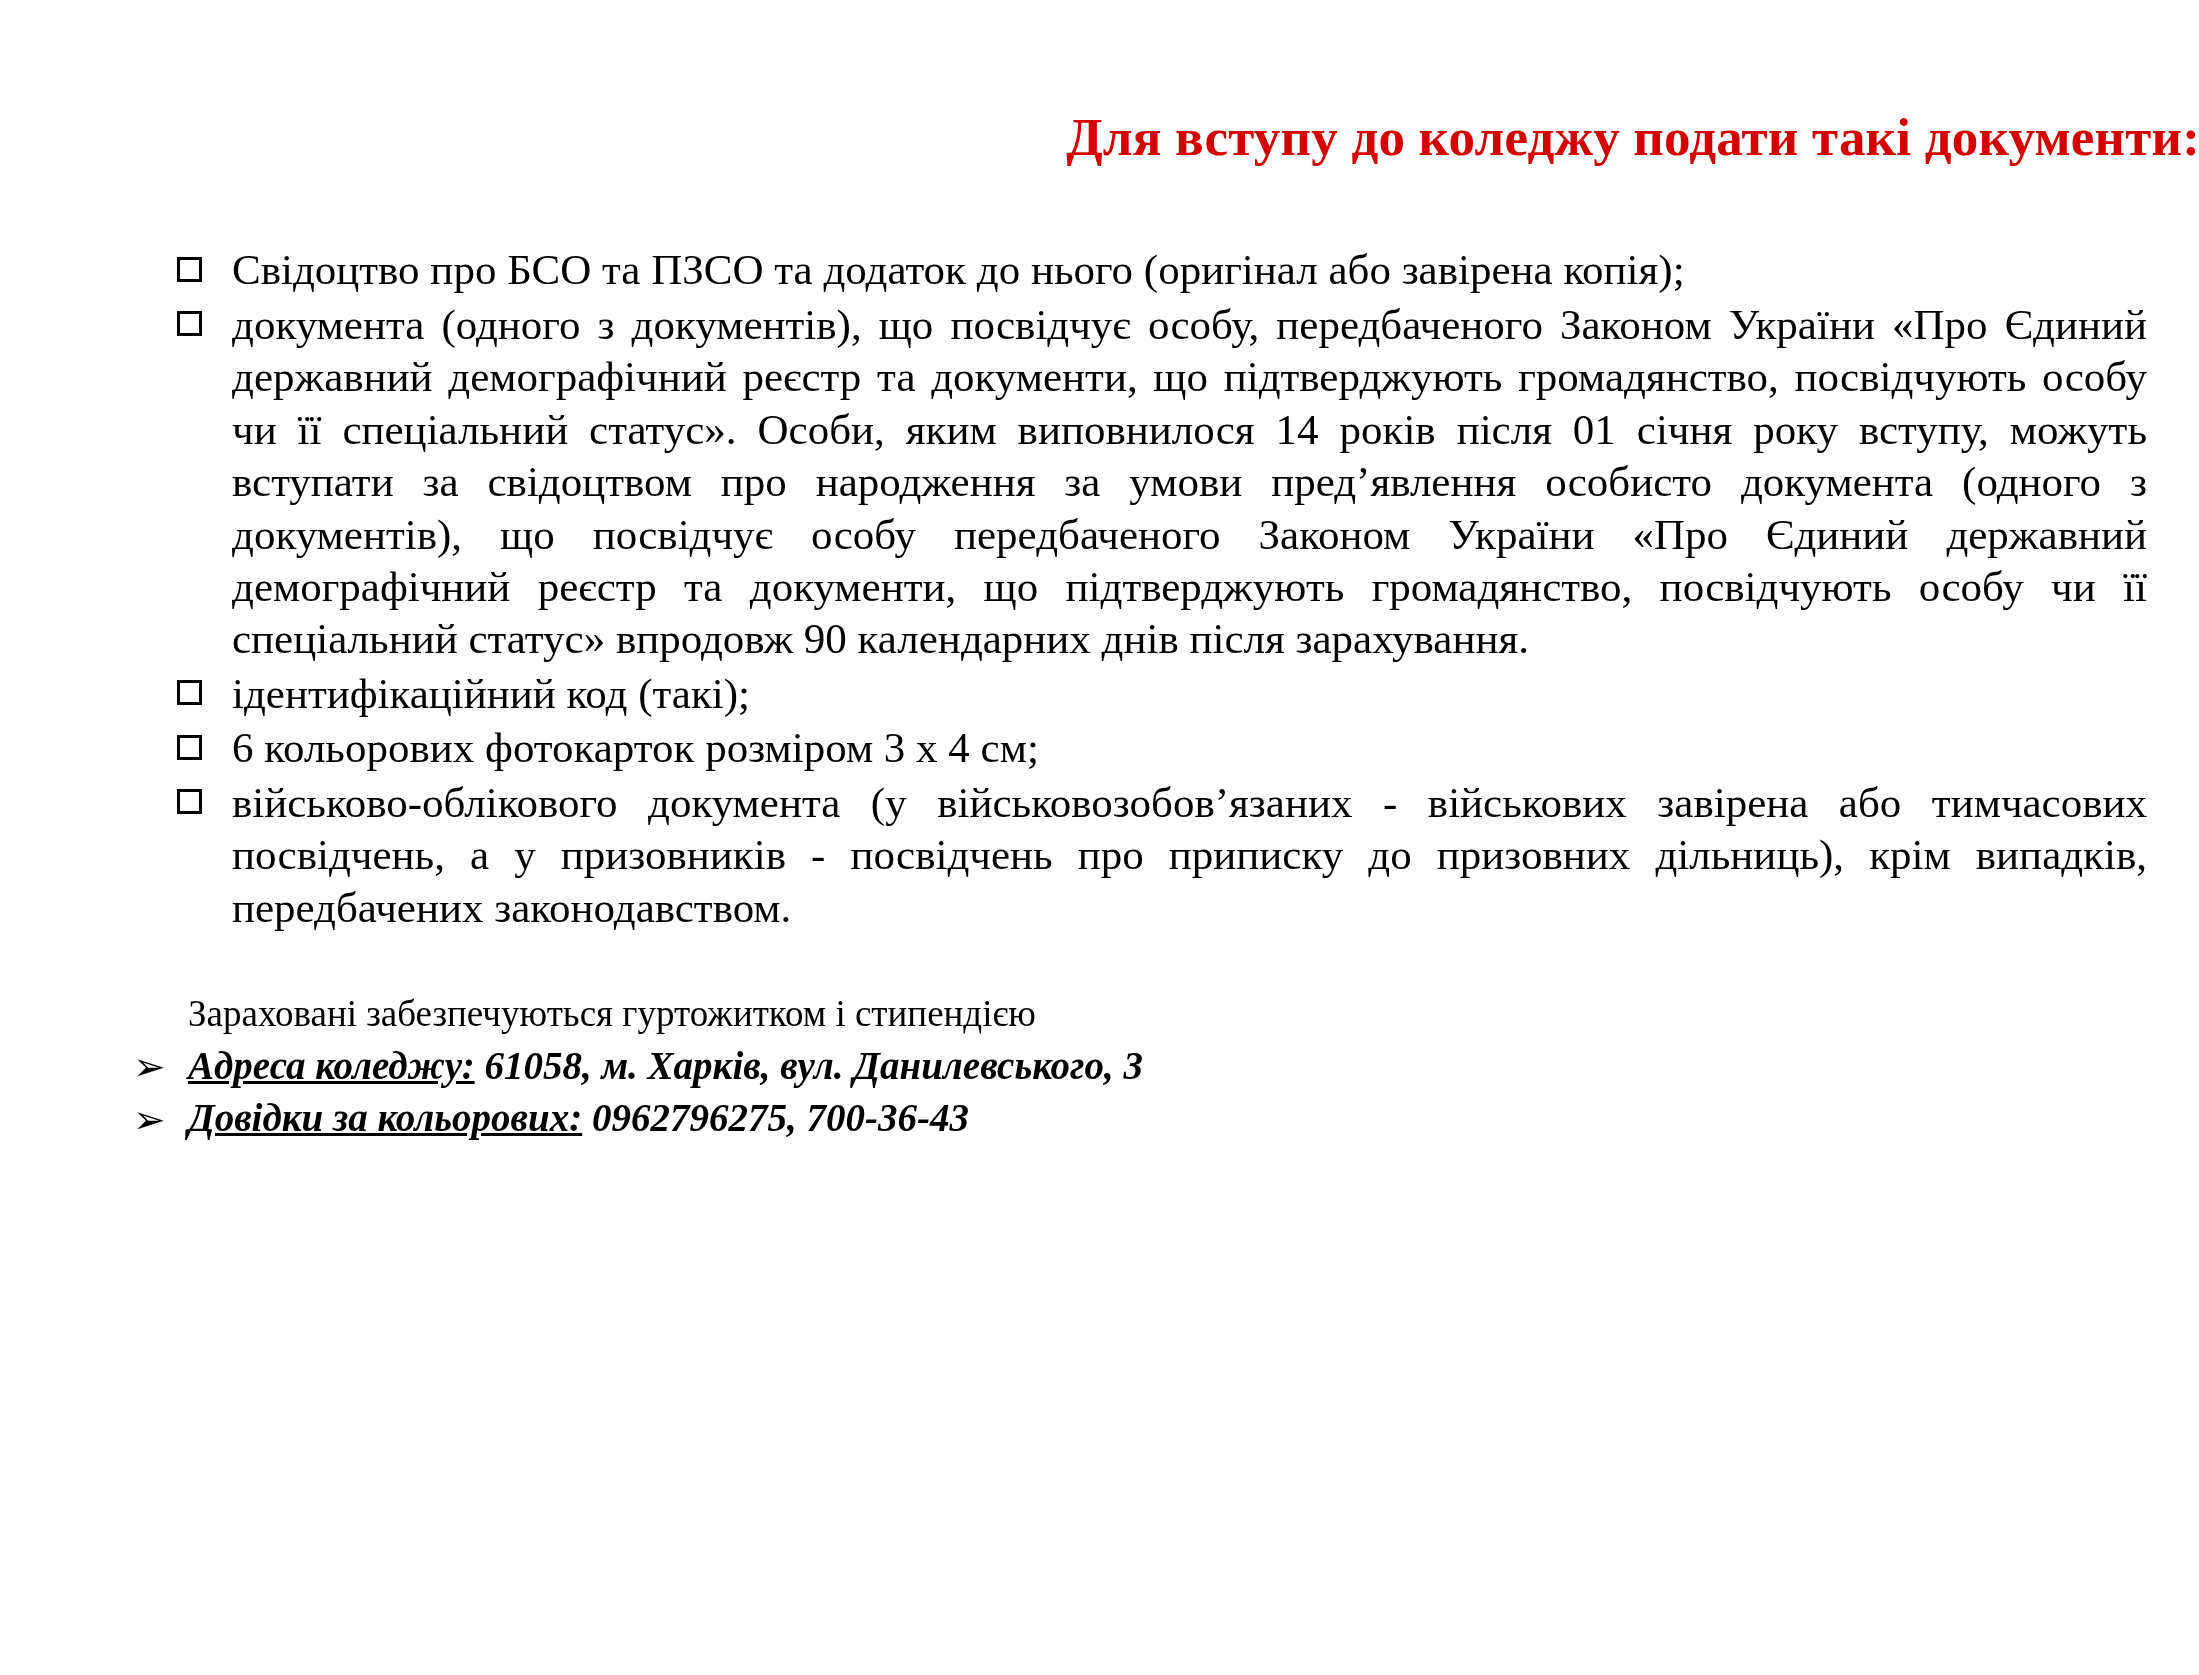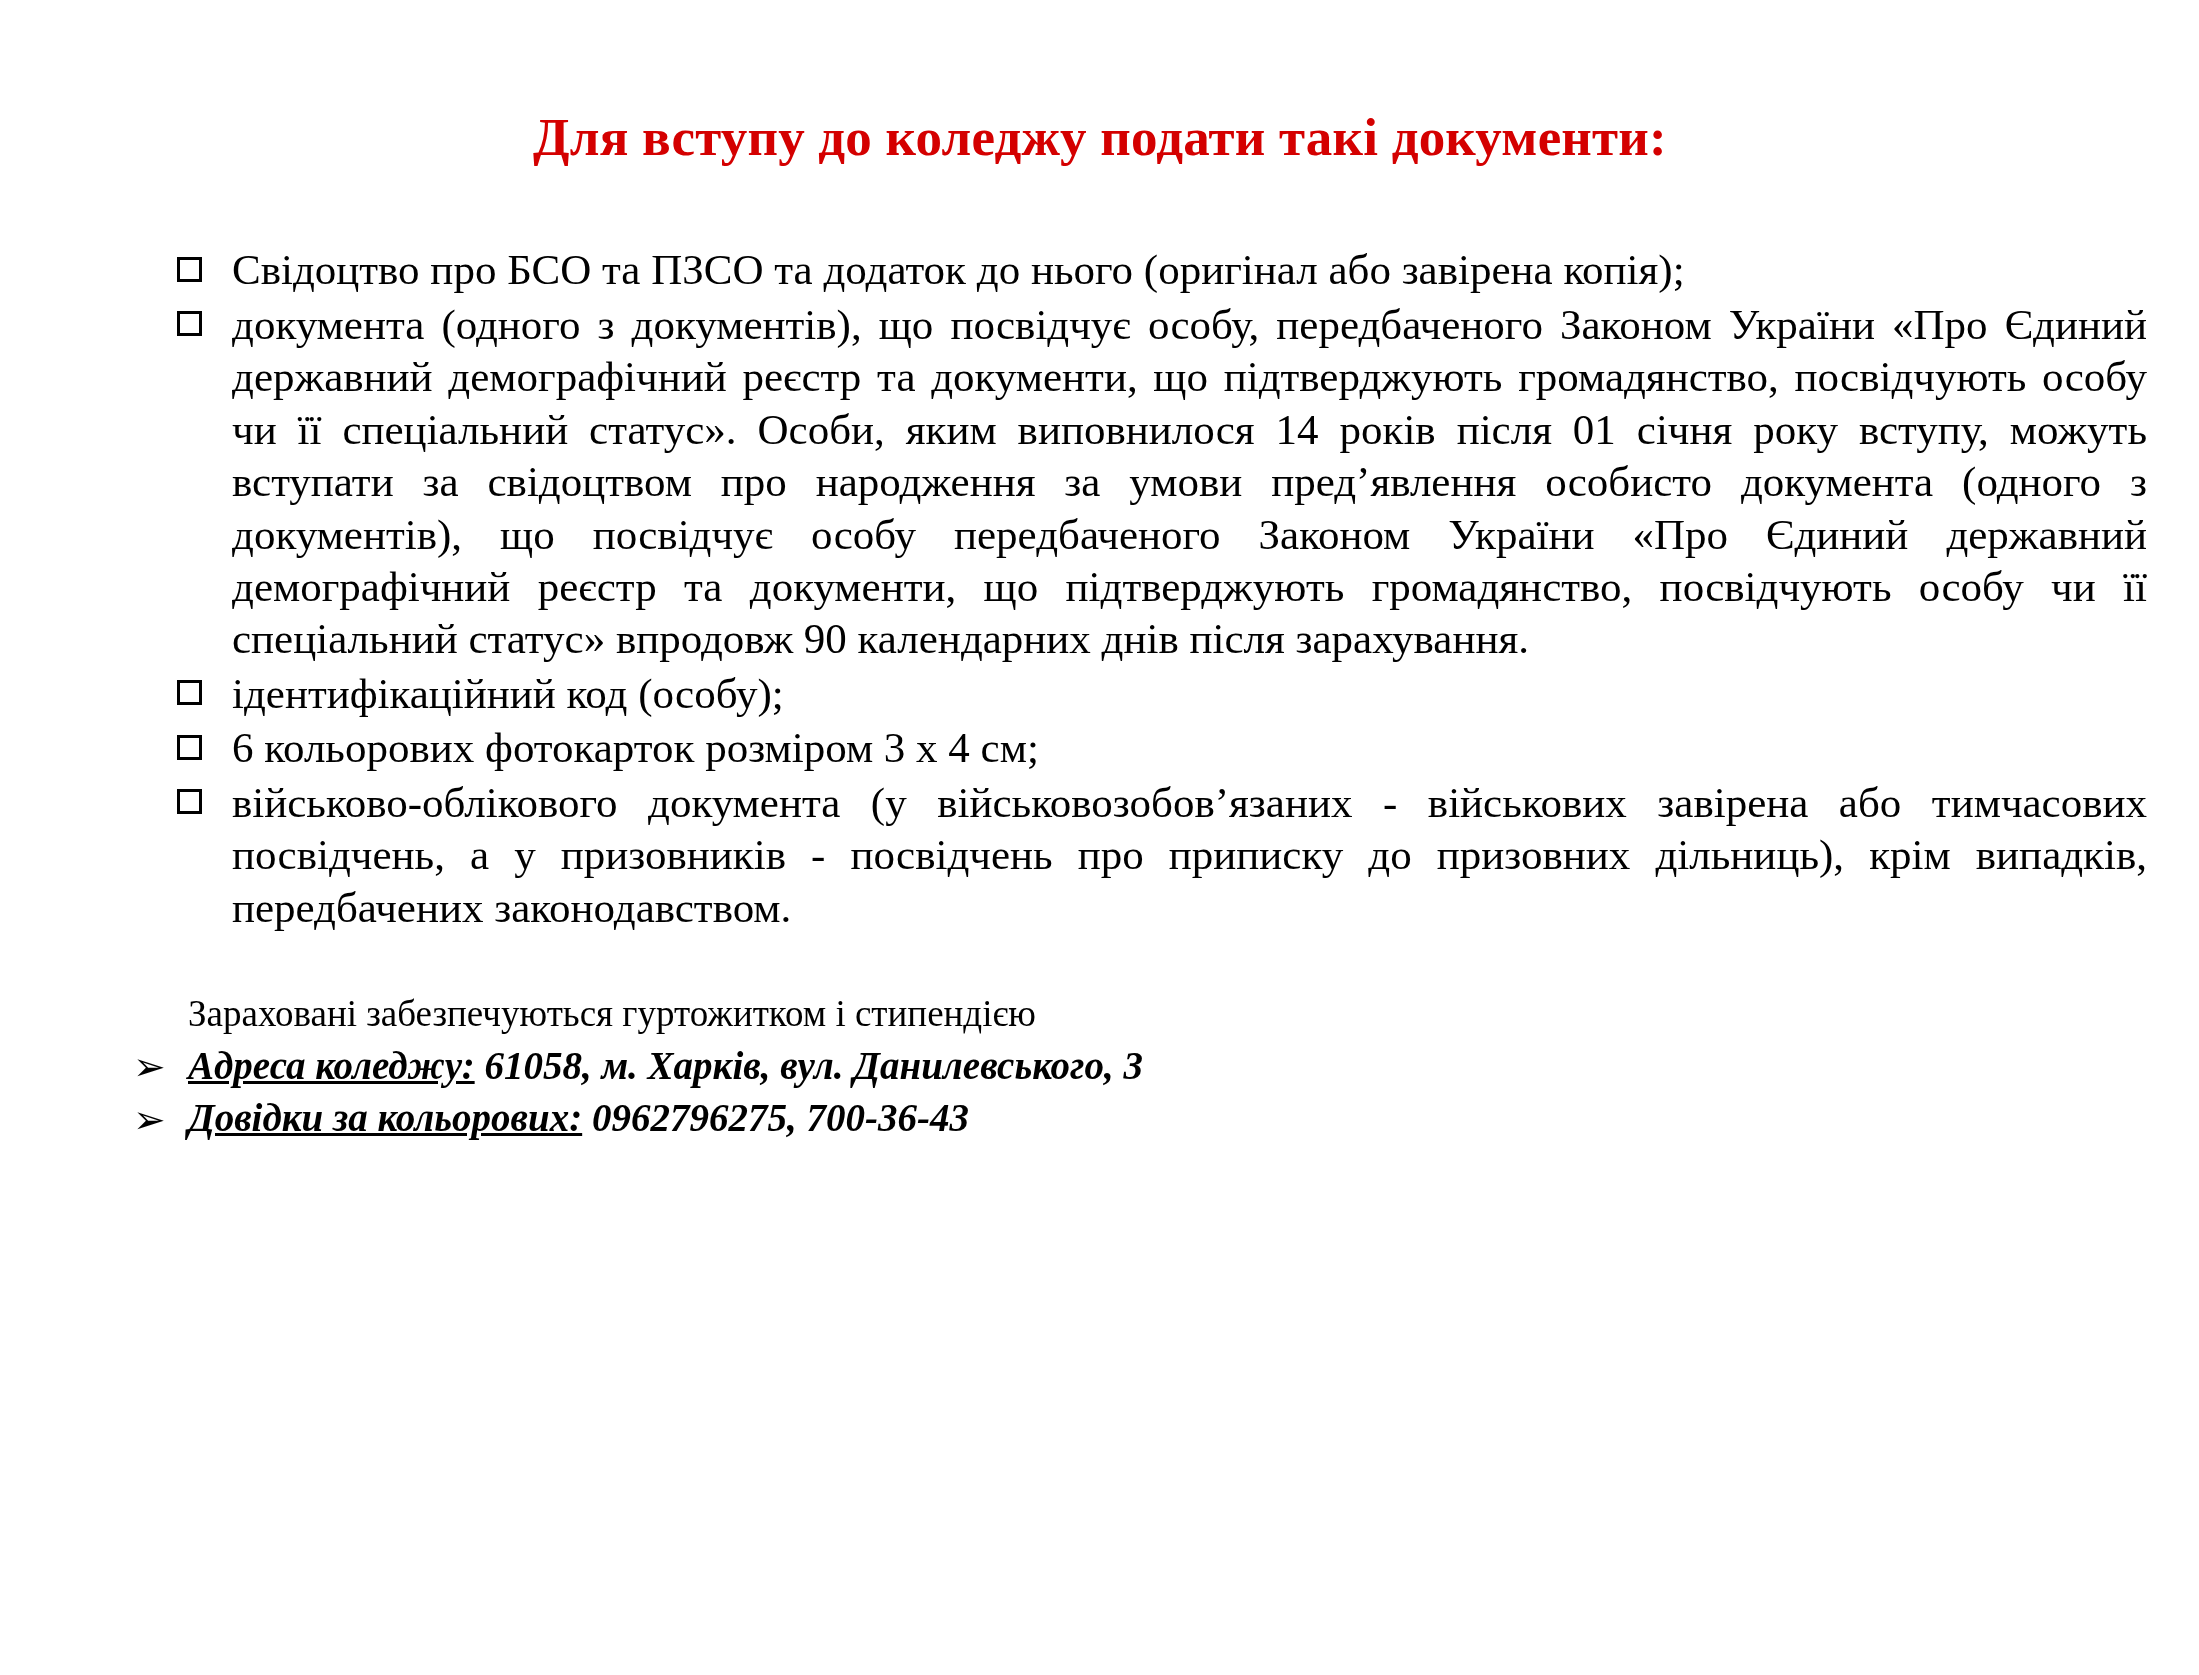--- a/index.html
+++ b/index.html
@@ -16,21 +16,21 @@
     overflow: hidden;
   }
   .slide {
     position: relative;
     width: 2200px;
     height: 1676px;
     box-sizing: border-box;
     padding: 0;
   }
   .title {
-    text-align: center;
+    text-align: right;
     color: #d40000;
     font-weight: bold;
     font-size: 53px;
     line-height: 1.1;
     margin: 108px 0 0 0;
     letter-spacing: 0.2px;
   }
   .body {
     margin: 78px 0 0 0;
     padding: 0 53px 0 133px;
@@ -116,21 +116,21 @@
       <span class="text">Свідоцтво про БСО та ПЗСО та додаток до нього (оригінал або завірена копія);</span>
     </div>
 
     <div class="item">
       <span class="marker"><span class="sq"></span></span>
       <span class="text">документа (одного з документів), що посвідчує особу, передбаченого Законом України «Про Єдиний державний демографічний реєстр та документи, що підтверджують громадянство, посвідчують особу чи її спеціальний статус». Особи, яким виповнилося 14 років після 01 січня року вступу, можуть вступати за свідоцтвом про народження за умови пред’явлення особисто документа (одного з документів), що посвідчує особу передбаченого Законом України «Про Єдиний державний демографічний реєстр та документи, що підтверджують громадянство, посвідчують особу чи її спеціальний статус» впродовж 90 календарних днів після зарахування.</span>
     </div>
 
     <div class="item">
       <span class="marker"><span class="sq"></span></span>
-      <span class="text nojust">ідентифікаційний код (особу);</span>
+      <span class="text nojust">ідентифікаційний код (такі);</span>
     </div>
 
     <div class="item">
       <span class="marker"><span class="sq"></span></span>
       <span class="text nojust">6 кольорових фотокарток розміром 3 х 4 см;</span>
     </div>
 
     <div class="item">
       <span class="marker"><span class="sq"></span></span>
       <span class="text">військово-облікового документа (у військовозобов’язаних - військових завірена або тимчасових посвідчень, а у призовників - посвідчень про приписку до призовних дільниць), крім випадків, передбачених законодавством.</span>

